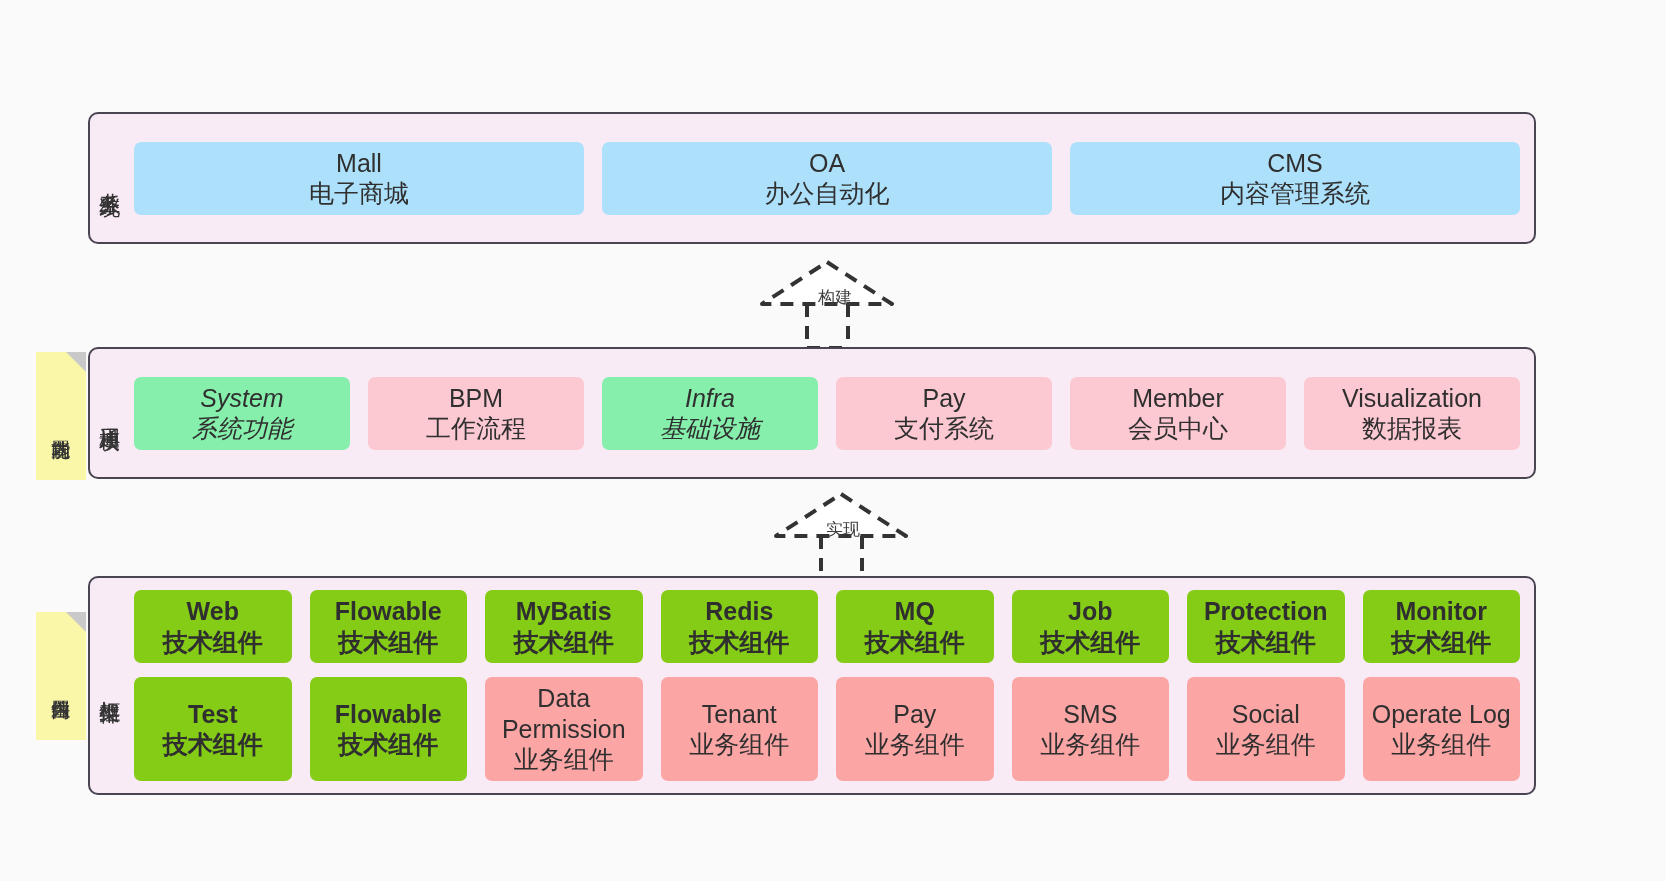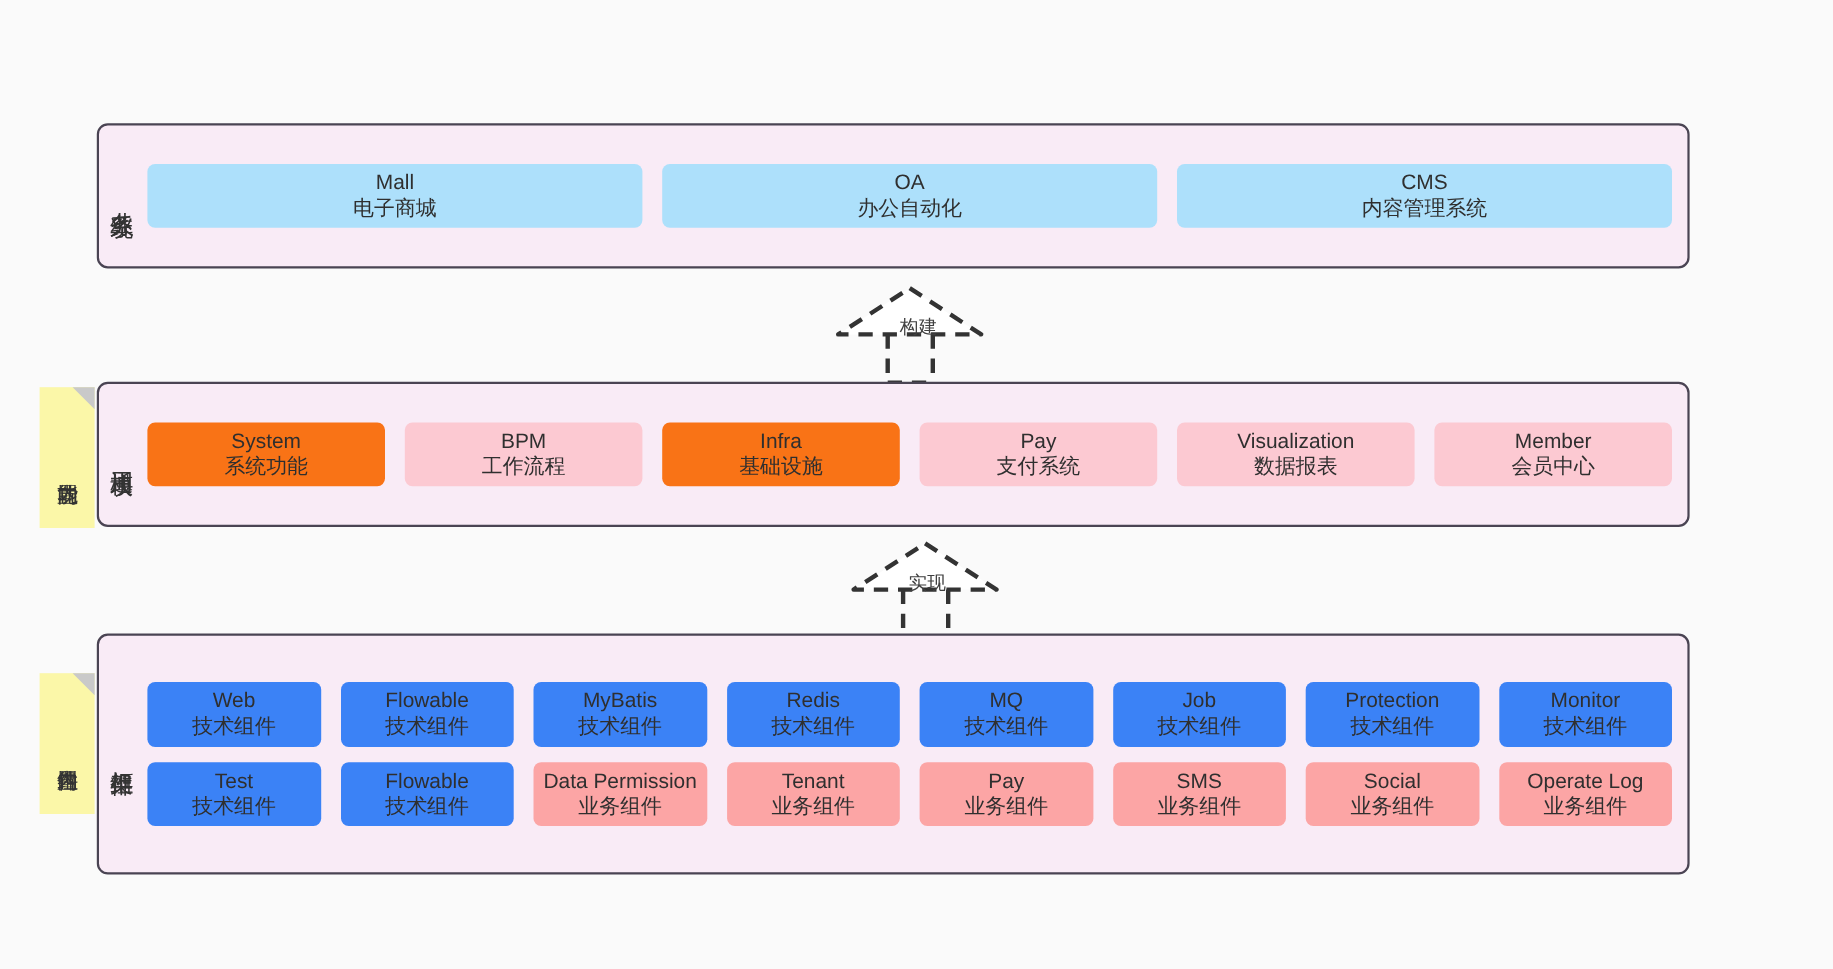--- a/index.html
+++ b/index.html
@@ -52,35 +52,35 @@
     justify-content:space-between;
   }
   .node{
     flex:1 1 0;
     border-radius:7px;
     display:flex;
     flex-direction:column;
     align-items:center;
     justify-content:center;
     text-align:center;
-    font-size:19px;
+    font-size:25px;
     line-height:1.22;
     color:#2f2f2f;
     box-sizing:border-box;
     padding:6px 4px;
   }
   .node .en{display:block;}
   .node .cn{display:block;}
 
   
   .c-blue       {background:#ade0fb;}
-  .c-red        {background:#f97316;}
+  .c-red        {background:#86efac;font-style:italic;}
   .c-pink       {background:#fcc9d2;}
   .c-green      {background:#64c униp;} 
-  .c-green      {background:#3b82f6;}
+  .c-green      {background:#84cc16;font-weight:bold;}
   .c-greenlight {background:#fca5a5;}
 
   
   .note{
     position:absolute;
     background:#fbf7a8;
     width:50px;
     box-sizing:border-box;
     display:flex;
     align-items:center;
@@ -168,26 +168,26 @@
         </div>
         <div class="node c-red">
           <span class="en">Infra</span>
           <span class="cn">基础设施</span>
         </div>
         <div class="node c-pink">
           <span class="en">Pay</span>
           <span class="cn">支付系统</span>
         </div>
         <div class="node c-pink">
+          <span class="en">Member</span>
+          <span class="cn">会员中心</span>
+        </div>
+        <div class="node c-pink">
           <span class="en">Visualization</span>
           <span class="cn">数据报表</span>
-        </div>
-        <div class="node c-pink">
-          <span class="en">Member</span>
-          <span class="cn">会员中心</span>
         </div>
 
       </div>
     </div>
   </div>
 
   <div class="connector" style="left:766px;top:490px;width:160px;height:92px;">
     <svg width="160" height="92" viewBox="0 0 160 92">
       <polygon points="75,4 140,46 10,46" fill="#ffffff" stroke="#333333" stroke-width="4" stroke-dasharray="13,9" stroke-linejoin="round"></polygon>
       <path d="M55,46 L55,92 M96,46 L96,92 M55,90 L96,90" fill="none" stroke="#333333" stroke-width="4" stroke-dasharray="13,9"></path>

